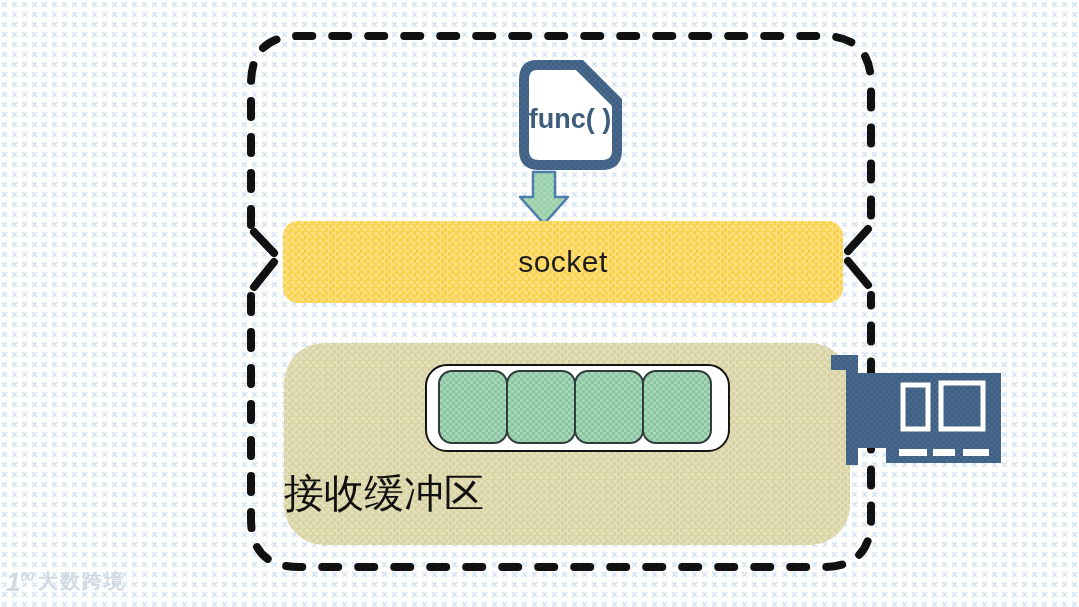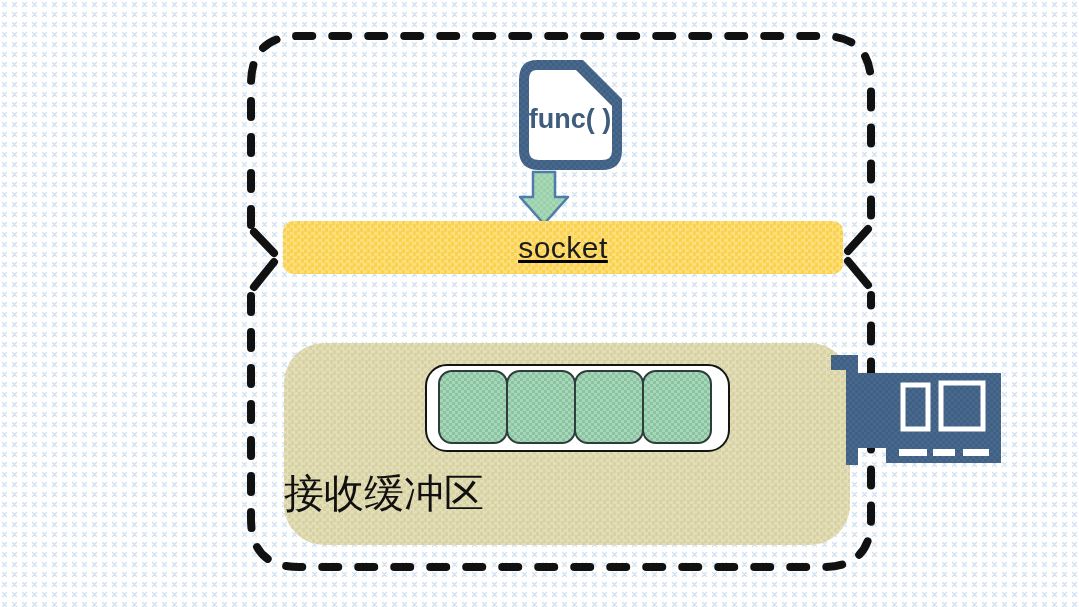--- a/index.html
+++ b/index.html
@@ -12,25 +12,24 @@
   .layer{position:absolute;left:0;top:0;}
 
   
   .texture{
     background-image:repeating-conic-gradient(rgba(255,255,255,.26) 0% 25%, rgba(255,255,255,0) 0% 50%);
     background-size:7px 7px;
   }
 
   
   .socket-bar{
-    position:absolute;left:283px;top:221px;width:560px;height:53px;
-    background-color:#FBD24E;border-radius:10px;
+    position:absolute;left:283px;top:221px;width:560px;height:82px;
+    background-color:#FBD24E;border-radius:15px;
     display:flex;align-items:center;justify-content:center;
     z-index:2;
-    text-decoration:underline;
   }
   .socket-bar .label{
     font-size:30px;color:#1c1c1c;letter-spacing:.5px;
   }
 
   
   .buffer-box{
     position:absolute;left:284px;top:343px;width:566px;height:202px;
     background-color:#D9D2A2;border-radius:40px;
     z-index:2;
@@ -146,14 +145,18 @@
     <path d="M831,355 L858,355 L858,373 L1001,373 L1001,463 L886,463 L886,448 L858,448 L858,465 L846,465 L846,370 L831,370 Z" fill="url(#chkBlue2)"></path>
     <rect x="903" y="385" width="25" height="44" fill="none" stroke="#ffffff" stroke-width="5"></rect>
     <rect x="941" y="383" width="42" height="46" fill="none" stroke="#ffffff" stroke-width="5"></rect>
     <g fill="#ffffff">
       <rect x="899" y="449" width="28" height="7"></rect>
       <rect x="933" y="449" width="22" height="7"></rect>
       <rect x="963" y="449" width="26" height="7"></rect>
     </g>
   </svg>
 
+  <div class="watermark">
+    <span class="wm-logo"><span>1</span><sup>00</sup></span>
+    <span class="wm-text">大数跨境</span>
+  </div>
 
 </div>
 
 </body></html>

